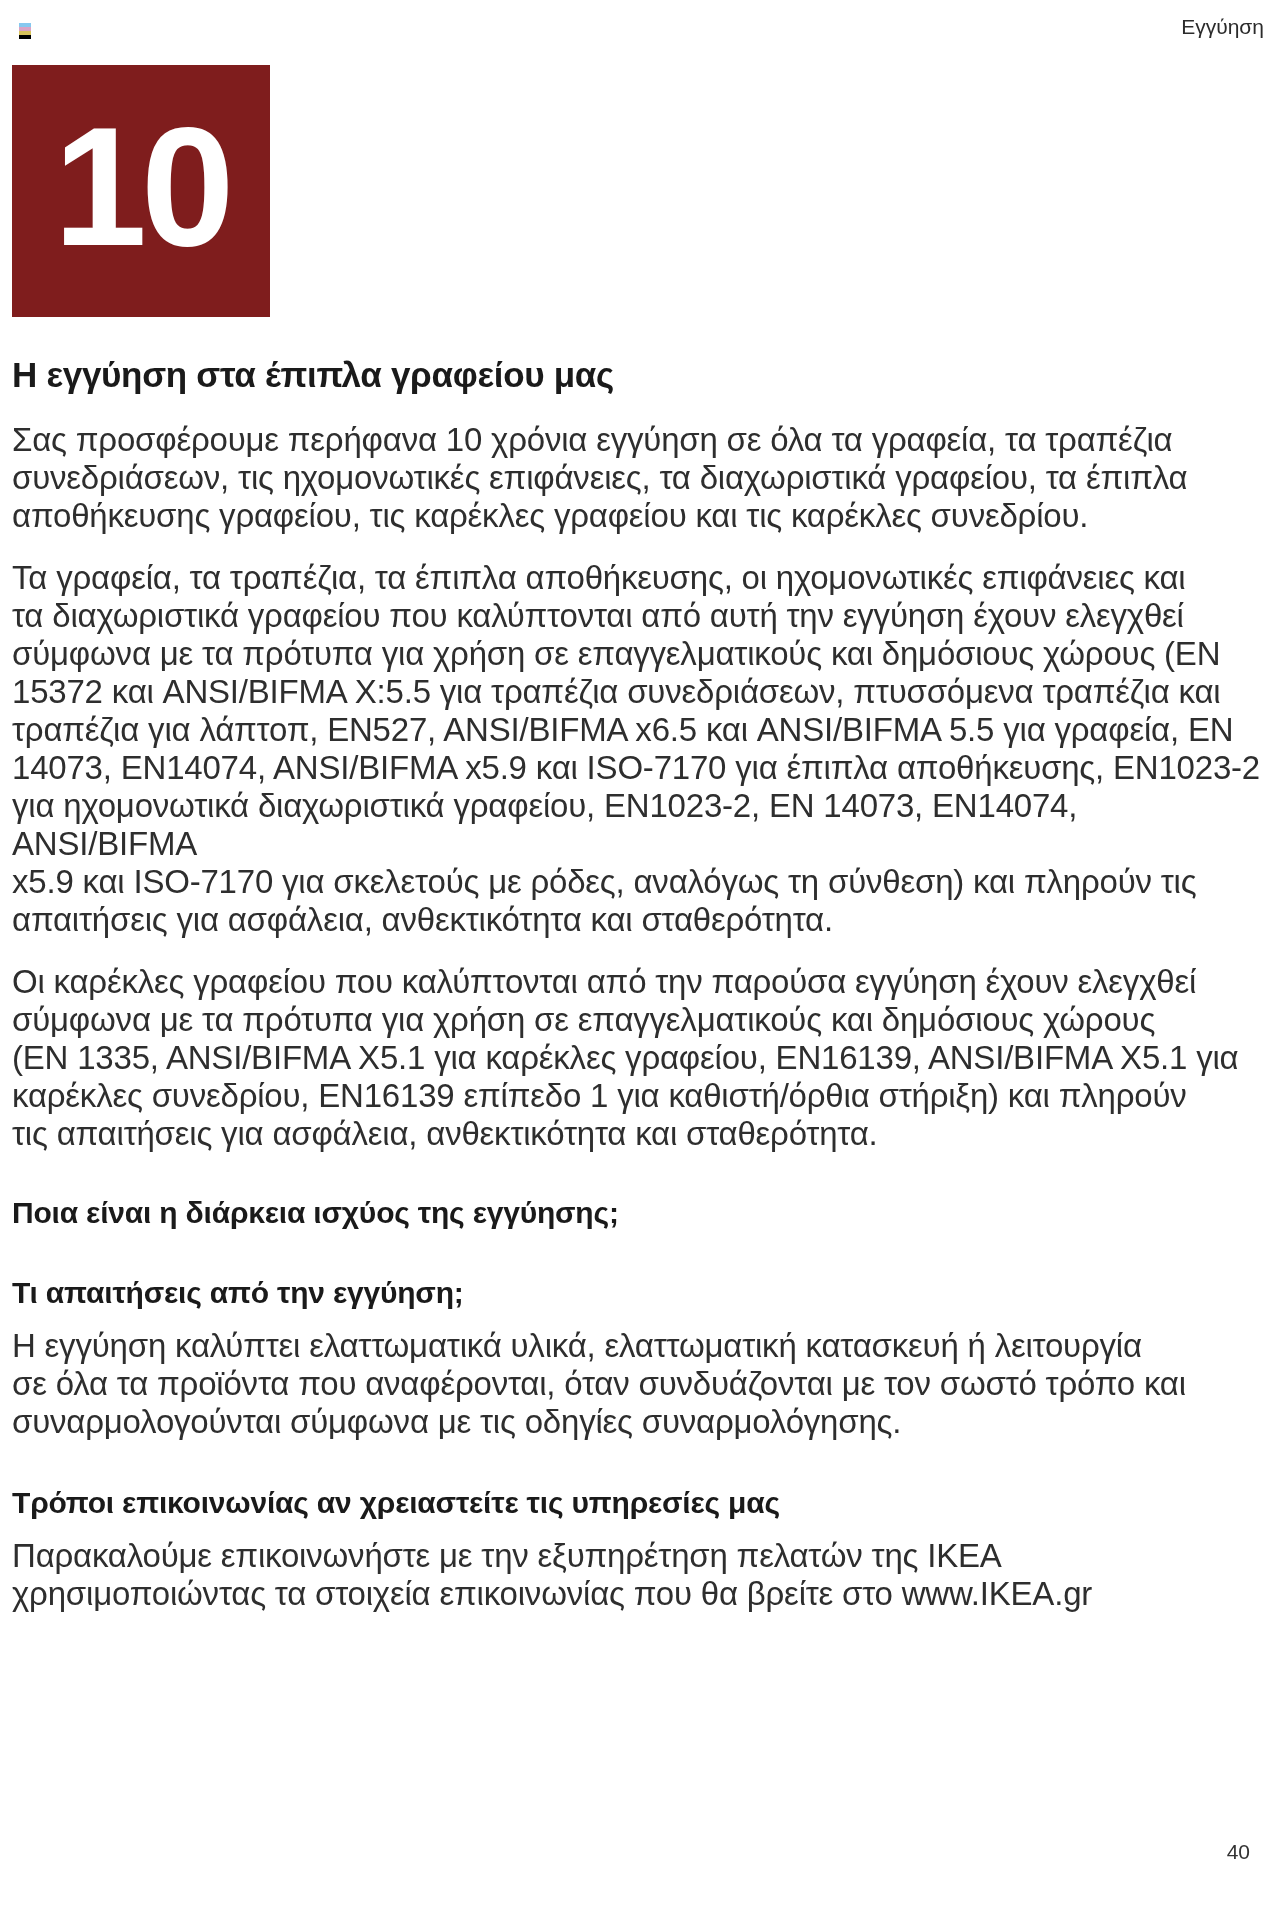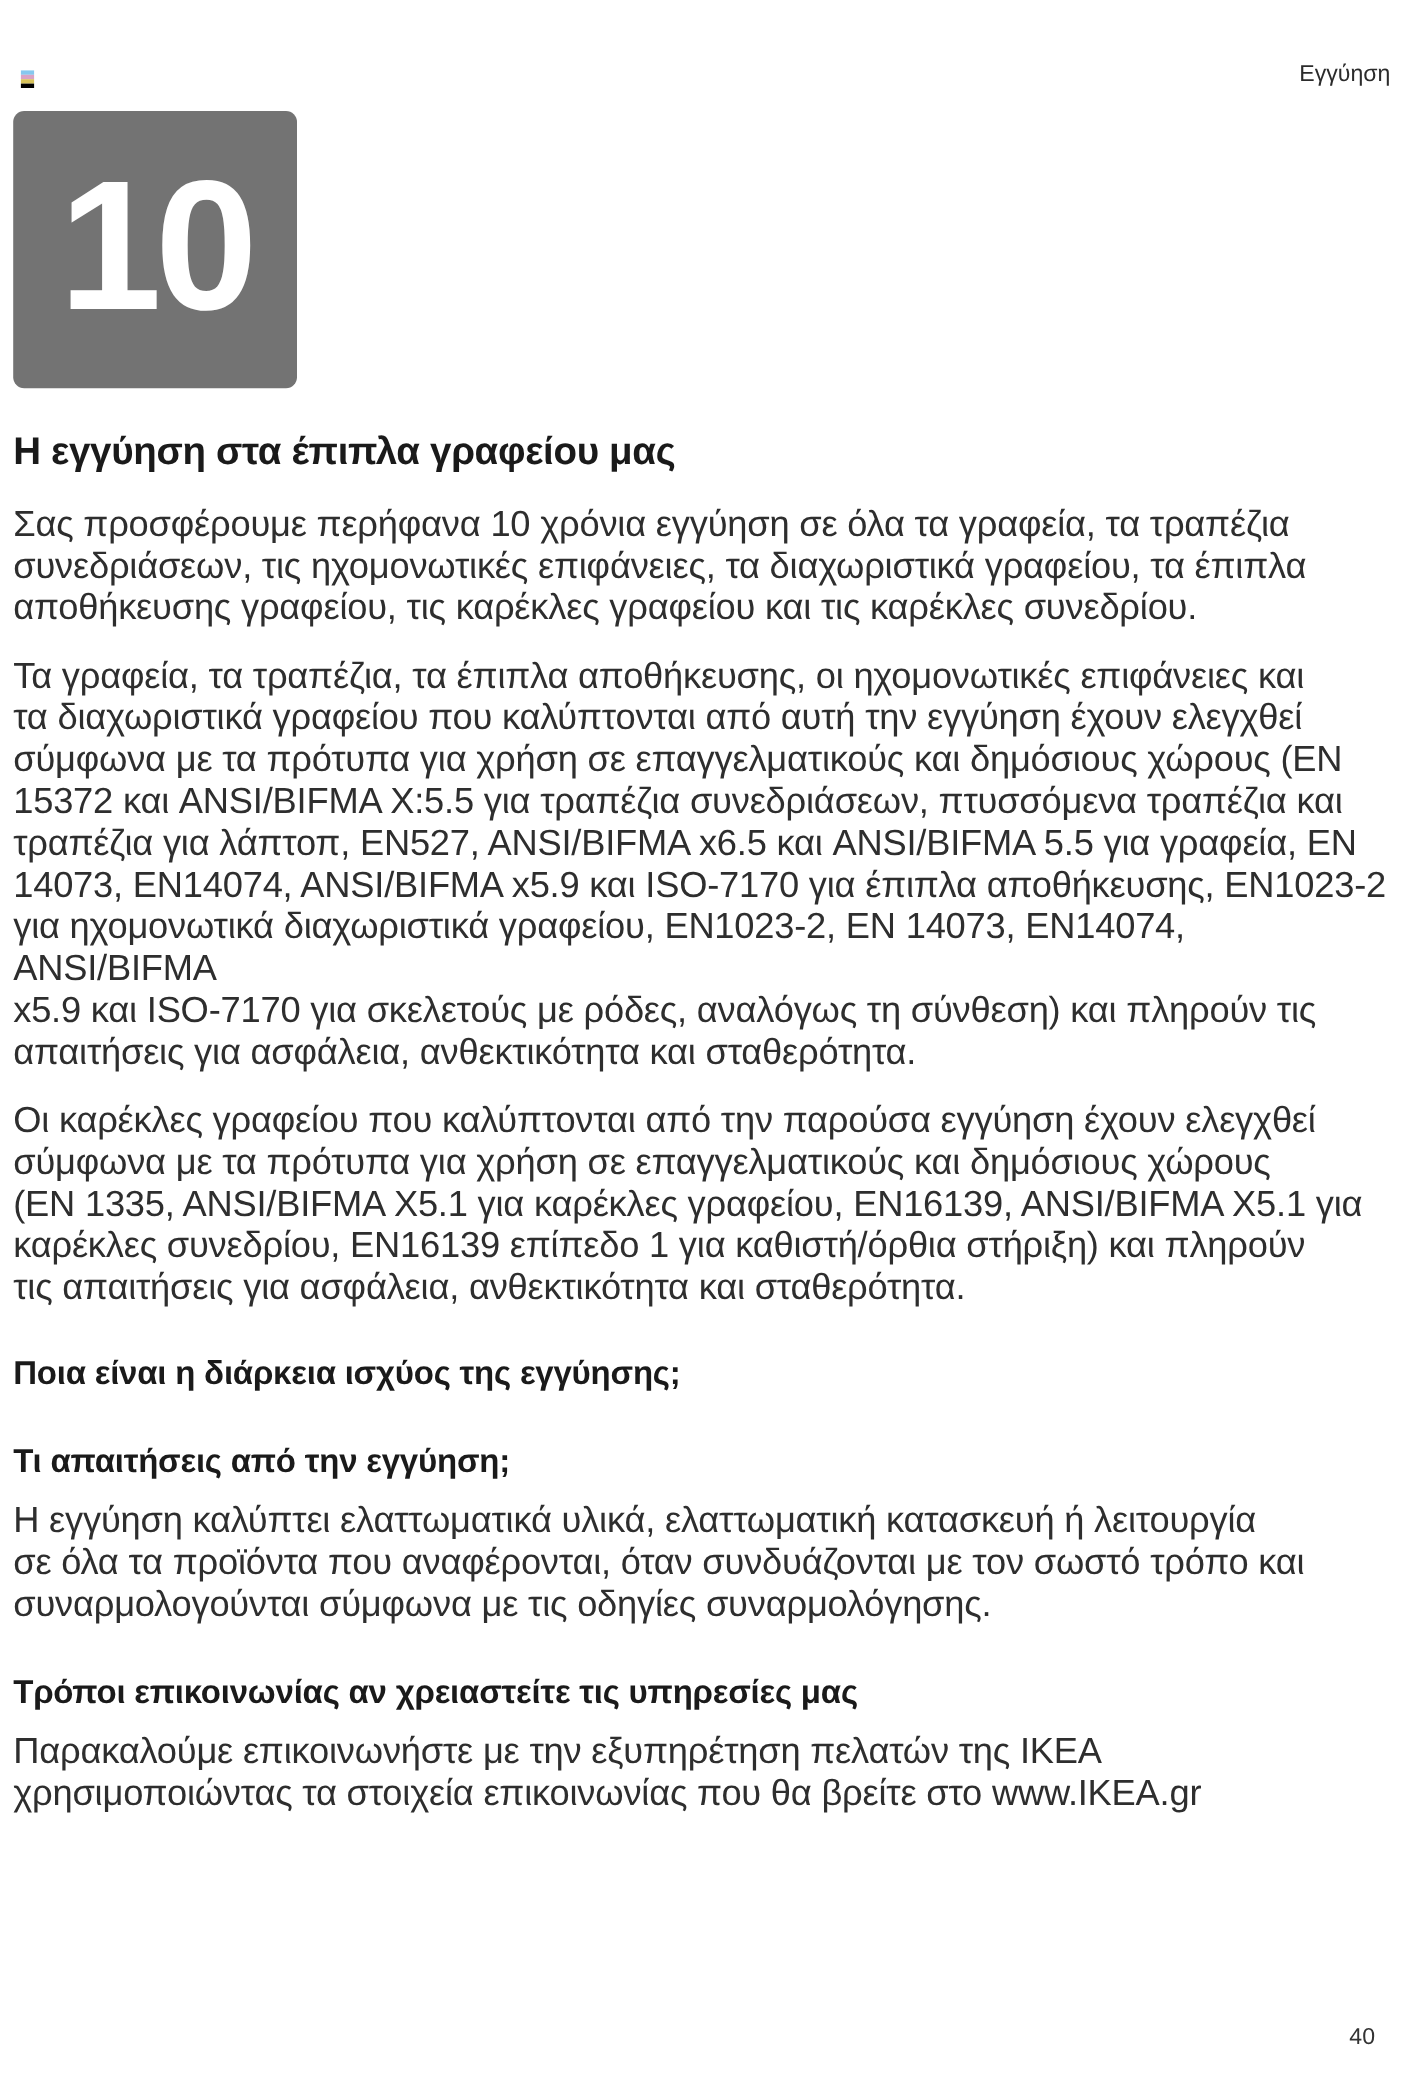--- a/index.html
+++ b/index.html
@@ -7,21 +7,21 @@
     width:1280px;height:1906px;
     background:#ffffff;
     font-family:"Liberation Sans", sans-serif;
     color:#2e2e2e;
     position:relative;
     overflow:hidden;
   }
   .page{padding:10px 14px 0 12px;position:relative;}
 
   
-  .header{display:flex;justify-content:space-between;align-items:flex-end;height:34px;margin-top:36px;}
+  .header{display:flex;justify-content:space-between;align-items:center;height:34px;}
   .color-bar{margin:7px 0 0 7px;width:12px;display:flex;flex-direction:column;}
   .color-bar .stripe{height:4px;width:12px;}
   .header-label{font-size:21px;color:#2b2b2b;line-height:24px;margin-right:2px;}
 
   
   .chapter-box{
     margin-top:21px;width:258px;height:252px;background:#000;
     display:flex;align-items:center;justify-content:center;
   }
   .chapter-number{
@@ -58,21 +58,21 @@
   <div class="header">
     <div class="color-bar">
       <span class="stripe" style="background: rgb(134, 200, 239);"></span>
       <span class="stripe" style="background: rgb(217, 163, 197);"></span>
       <span class="stripe" style="background: rgb(216, 195, 91);"></span>
       <span class="stripe" style="background: rgb(0, 0, 0);"></span>
     </div>
     <div class="header-label">Εγγύηση</div>
   </div>
 
-  <div class="chapter-box" style="background: #737373; border-radius: 10px;">
+  <div class="chapter-box" style="background: #7f1d1d;">
     <span class="chapter-number" style="color: rgb(255, 255, 255);">10</span>
   </div>
 
   <h1 class="page-title">Η εγγύηση στα έπιπλα γραφείου μας</h1>
 
   <p class="body">Σας προσφέρουμε περήφανα 10 χρόνια εγγύηση σε όλα τα γραφεία, τα τραπέζια
 συνεδριάσεων, τις ηχομονωτικές επιφάνειες, τα διαχωριστικά γραφείου, τα έπιπλα
 αποθήκευσης γραφείου, τις καρέκλες γραφείου και τις καρέκλες συνεδρίου.</p>
 
   <p class="body">Τα γραφεία, τα τραπέζια, τα έπιπλα αποθήκευσης, οι ηχομονωτικές επιφάνειες και

